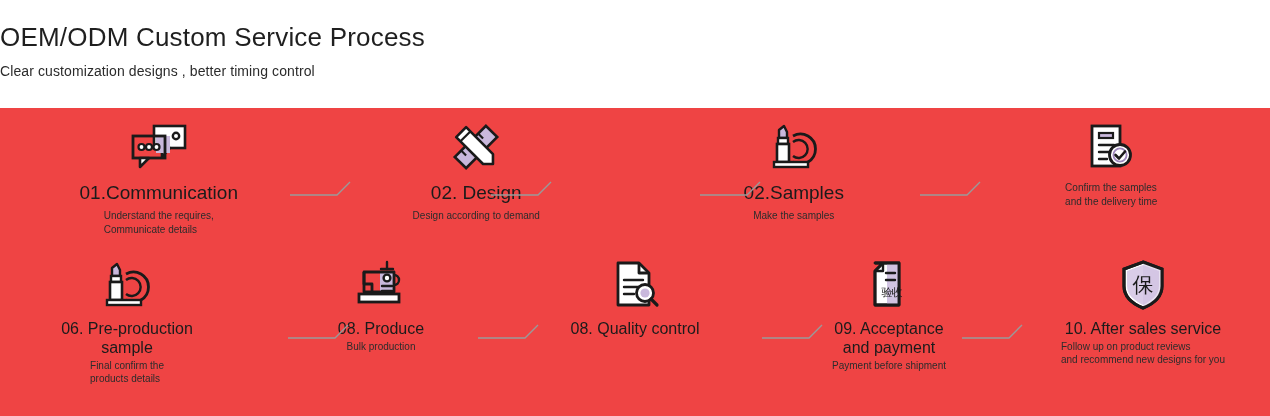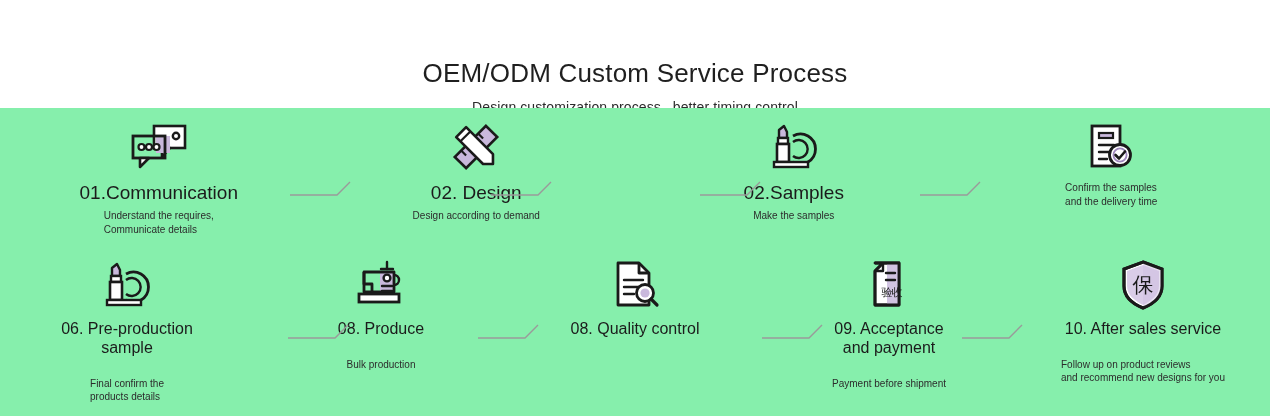--- a/index.html
+++ b/index.html
@@ -15,25 +15,24 @@
     position: relative;
     color: #222222;
   }
 
   
   .header {
     height: 108px;
     background: #ffffff;
     display: flex;
     flex-direction: column;
-    align-items: center;
+    align-items: flex-start;
     justify-content: flex-start;
     box-sizing: border-box;
     padding-top: 23px;
-    margin-top: 36px;
   }
   .header-title {
     font-size: 26px;
     font-weight: 400;
     color: #1f1f1f;
     letter-spacing: .2px;
     line-height: 1.1;
   }
   .header-subtitle {
     font-size: 14px;
@@ -42,21 +41,21 @@
     letter-spacing: .1px;
   }
 
   
   .process {
     position: absolute;
     top: 108px;
     left: 0;
     width: 1270px;
     height: 308px;
-    background: #86efac;
+    background: #ef4444;
   }
 
   .row {
     position: absolute;
     left: 0;
     width: 1270px;
     display: flex;
     flex-direction: row;
     align-items: flex-start;
   }
@@ -91,21 +90,21 @@
   .row-2 .step-title { font-size: 16px; }
 
   .step-desc {
     font-size: 10px;
     color: #2c2c2c;
     line-height: 1.36;
     text-align: left;
     margin-top: 5px;
     white-space: pre-line;
   }
-  .row-2 .step-desc { margin-top: 19px; }
+  .row-2 .step-desc { margin-top: 1px; }
 
   
   .arrow {
     position: absolute;
     width: 62px;
     height: 20px;
     pointer-events: none;
   }
   .row-1 .arrow { top: 63px; }
   .row-2 .arrow { top: 68px; }
@@ -119,21 +118,21 @@
   .b1 { left: 288px; }
   .b2 { left: 478px; }
   .b3 { left: 762px; }
   .b4 { left: 962px; }
 </style>
 </head>
 <body>
 
 <div class="header">
   <div class="header-title">OEM/ODM Custom Service Process</div>
-  <div class="header-subtitle">Design customization process , better timing control</div>
+  <div class="header-subtitle">Clear customization designs , better timing control</div>
 </div>
 
 <div class="process">
 
   <div class="row row-1">
 
     <div class="step">
       <div class="icon-wrap">
         <svg width="62" height="50" viewBox="0 0 62 50">
           <rect x="26" y="4" width="31" height="22" fill="#ffffff" stroke="#1a1a1a" stroke-width="2.6"></rect>

